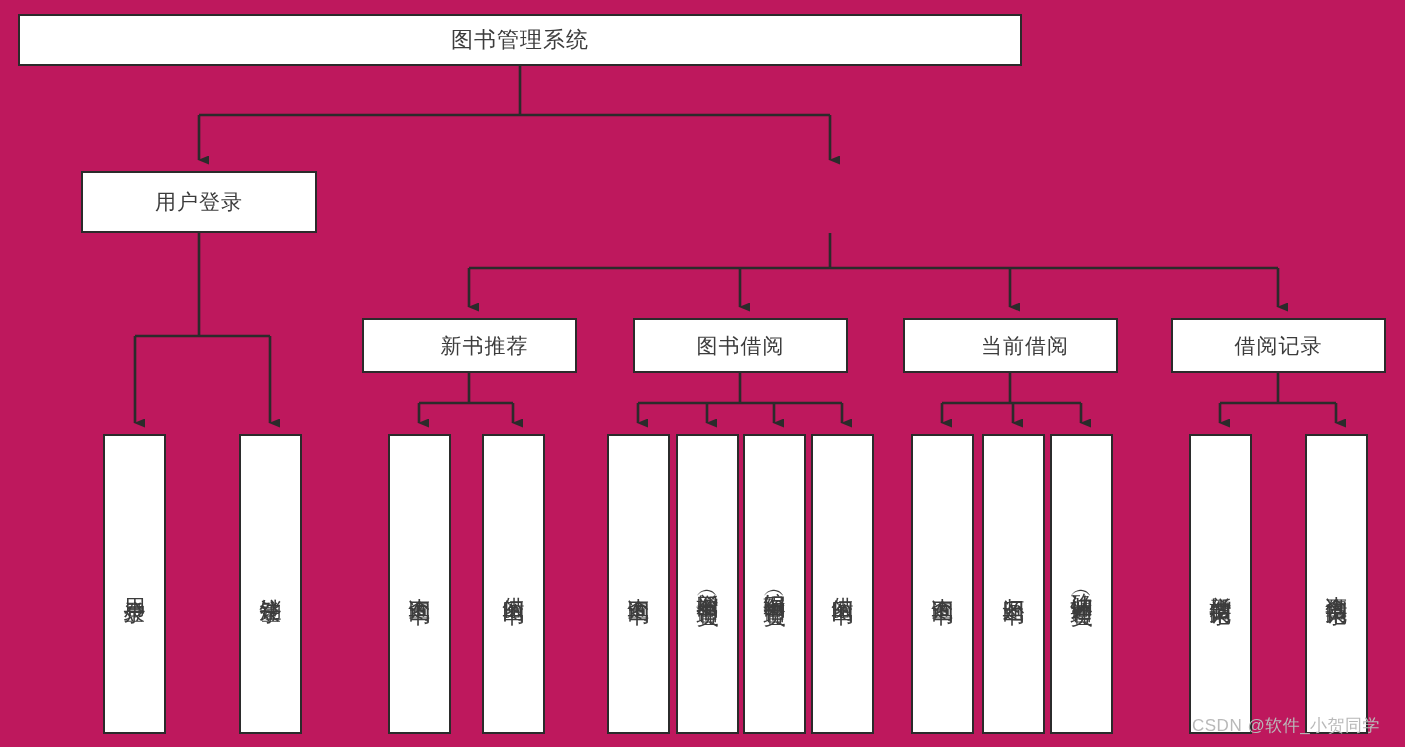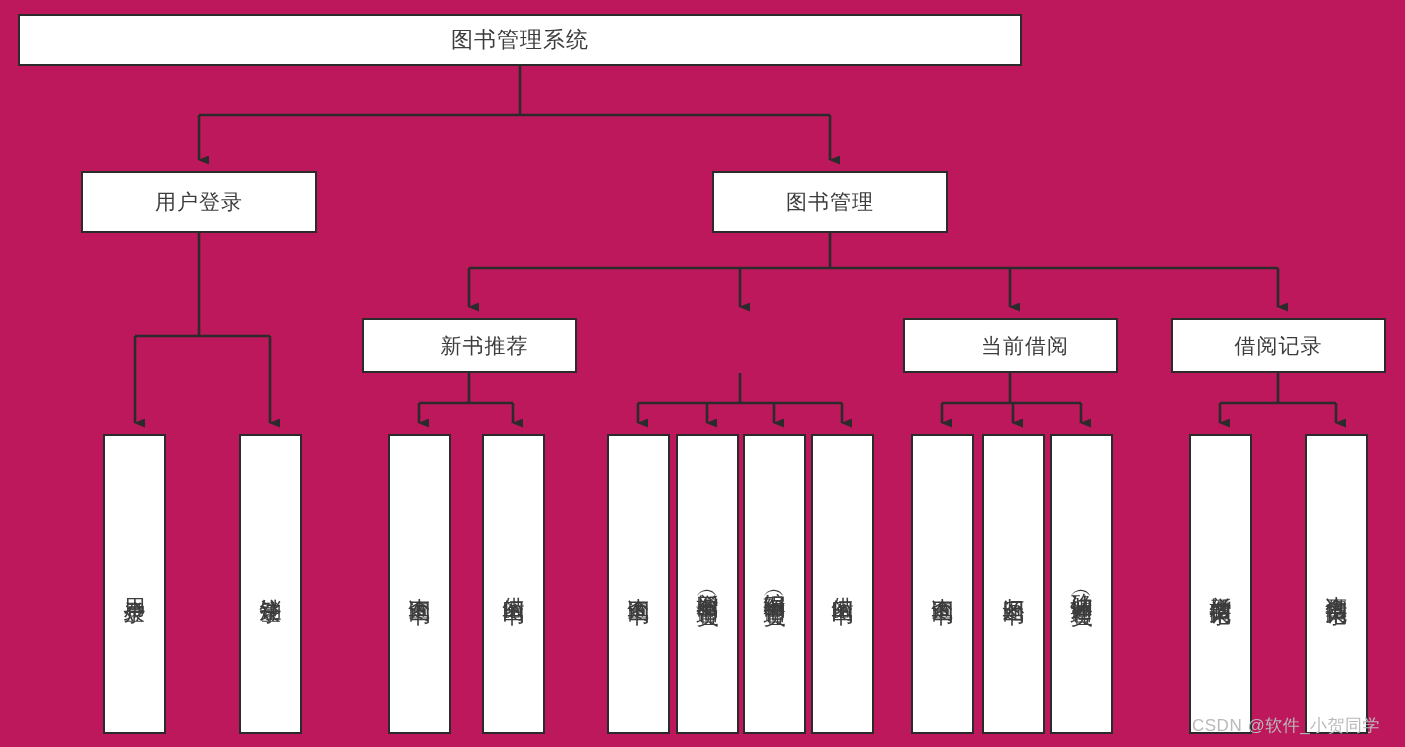--- a/index.html
+++ b/index.html
@@ -123,26 +123,26 @@
     </g>
   </svg>
 
   <div class="node horiz root" style="left:18px;top:14px;width:1004px;height:52px;">
     <span>图书管理系统</span>
   </div>
 
   <div class="node horiz" style="left:81px;top:171px;width:236px;height:62px;">
     <span>用户登录</span>
   </div>
-  <div class="node horiz" style="left:712px;top:171px;width:236px;height:62px;">
-    <span>图书管理</span>
-  </div>
 
   <div class="node horiz" style="left:362px;top:318px;width:215px;height:55px;padding-left:30px;">
     <span>新书推荐</span>
+  </div>
+  <div class="node horiz" style="left:633px;top:318px;width:215px;height:55px;">
+    <span>图书借阅</span>
   </div>
   <div class="node horiz" style="left:903px;top:318px;width:215px;height:55px;padding-left:29px;">
     <span>当前借阅</span>
   </div>
   <div class="node horiz" style="left:1171px;top:318px;width:215px;height:55px;">
     <span>借阅记录</span>
   </div>
 
   <div class="node leaf" style="left:103px;top:434px;width:63px;height:300px;">
     <span class="vtext">用户登录</span>

